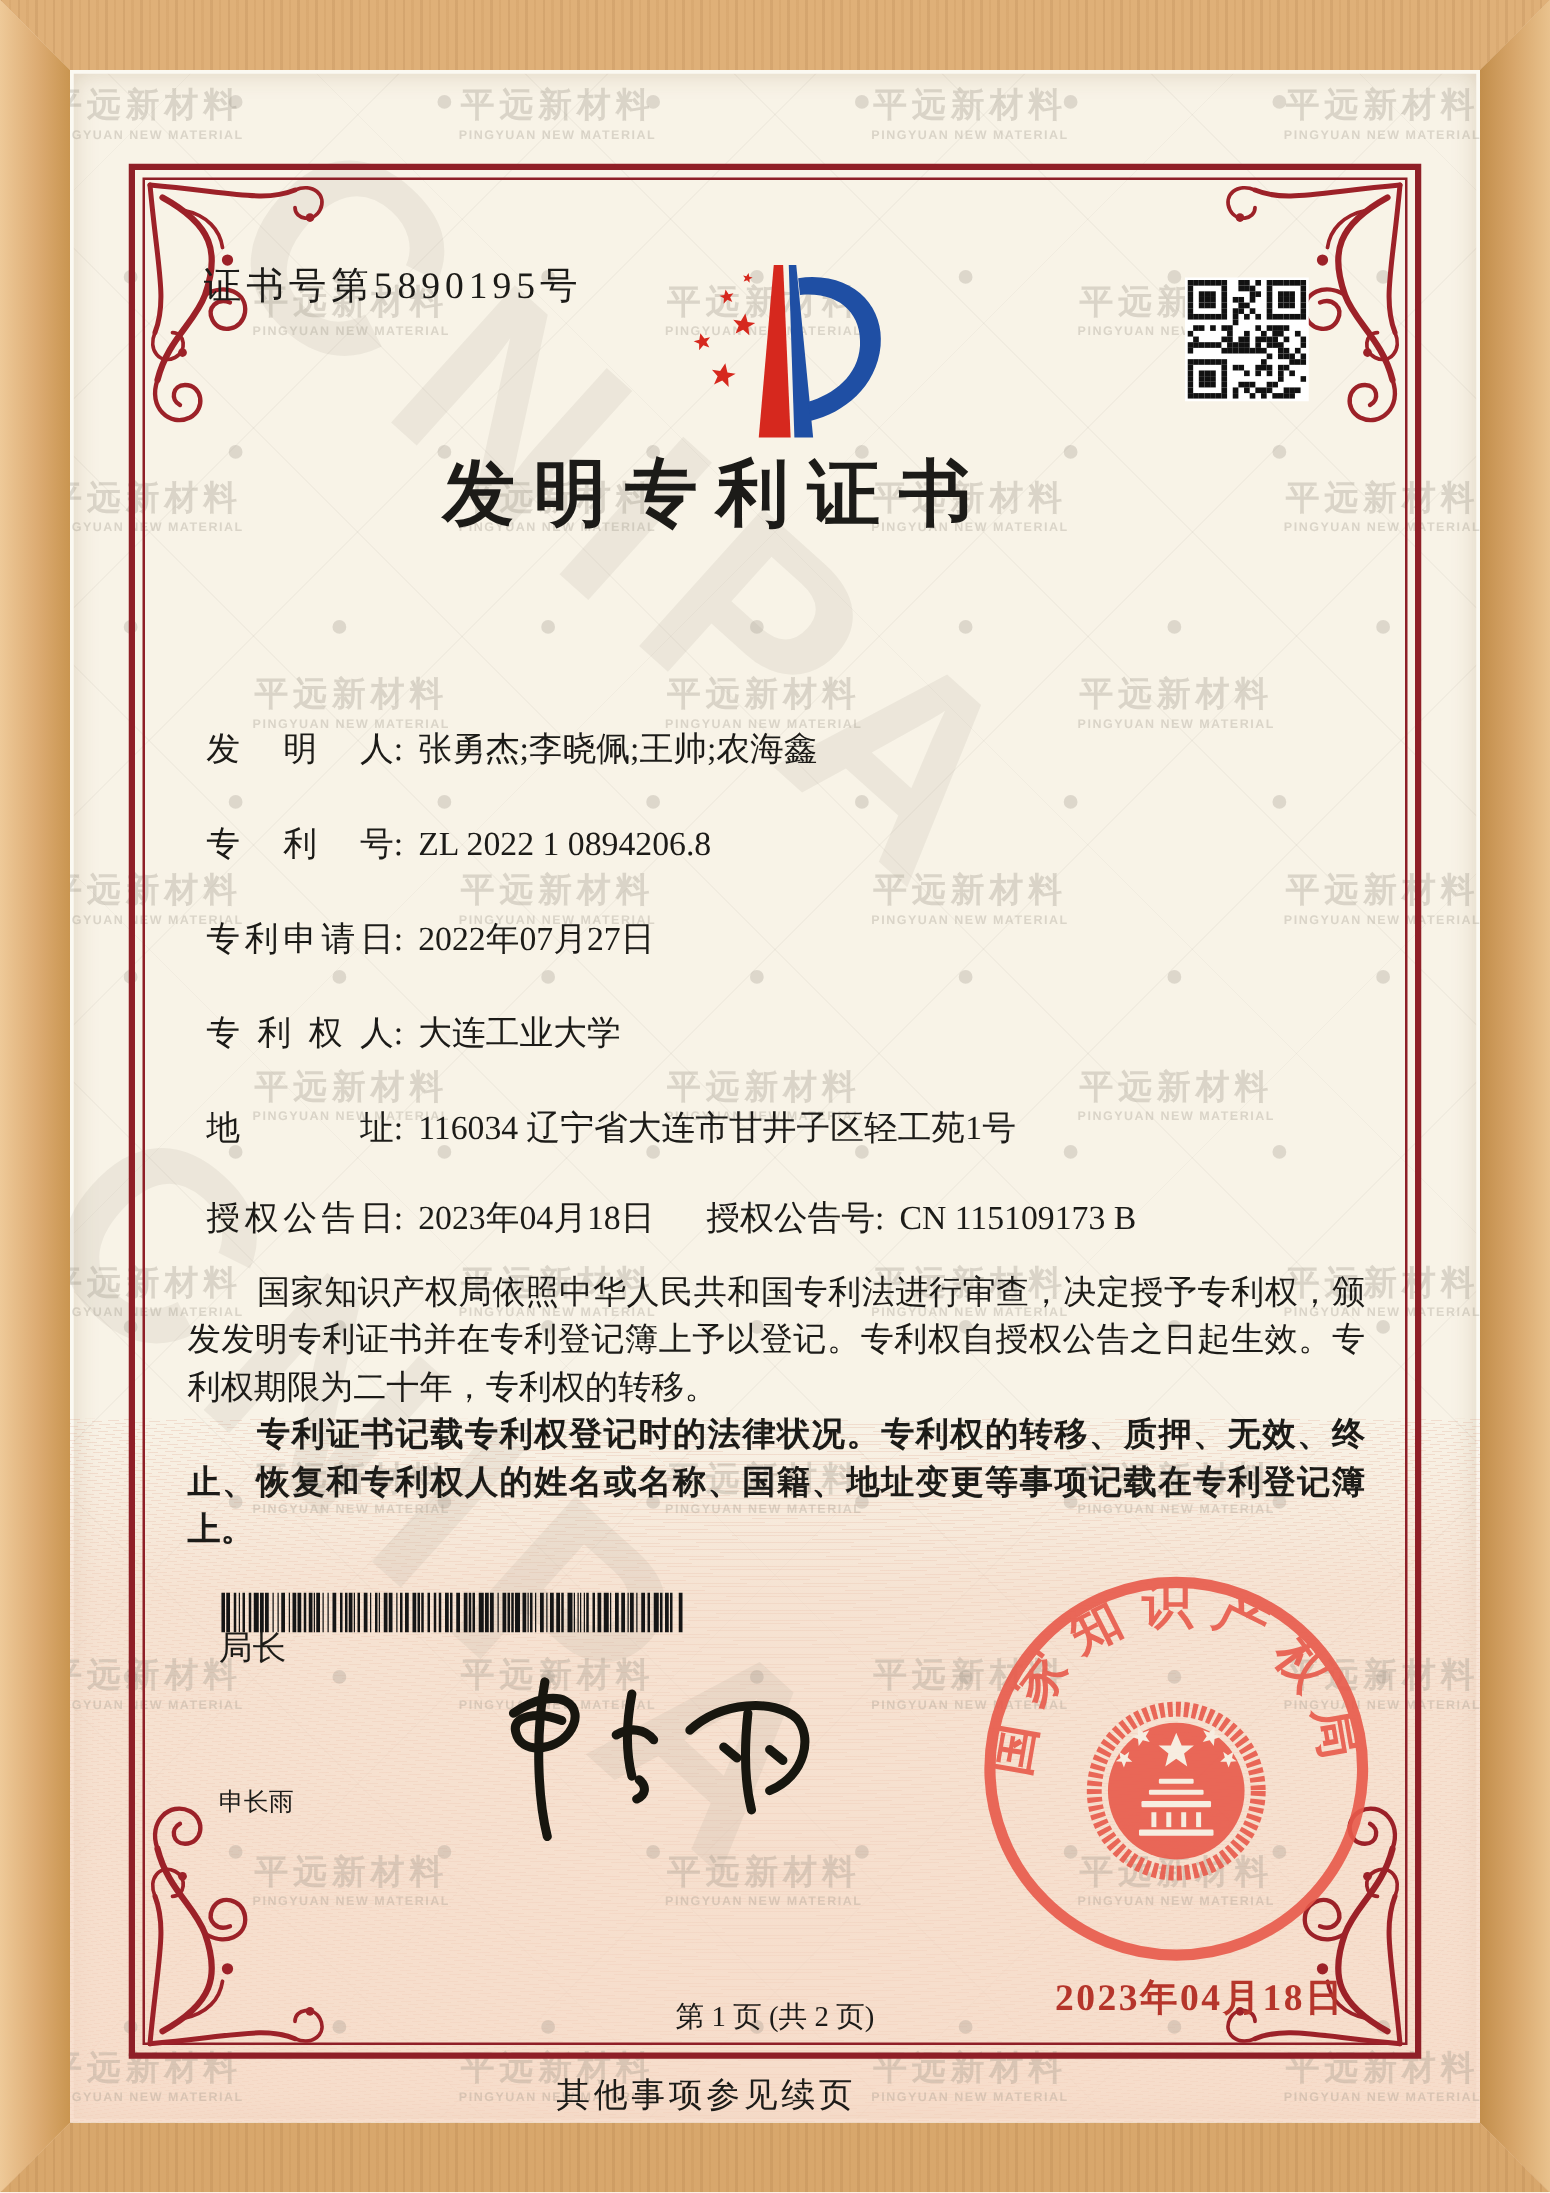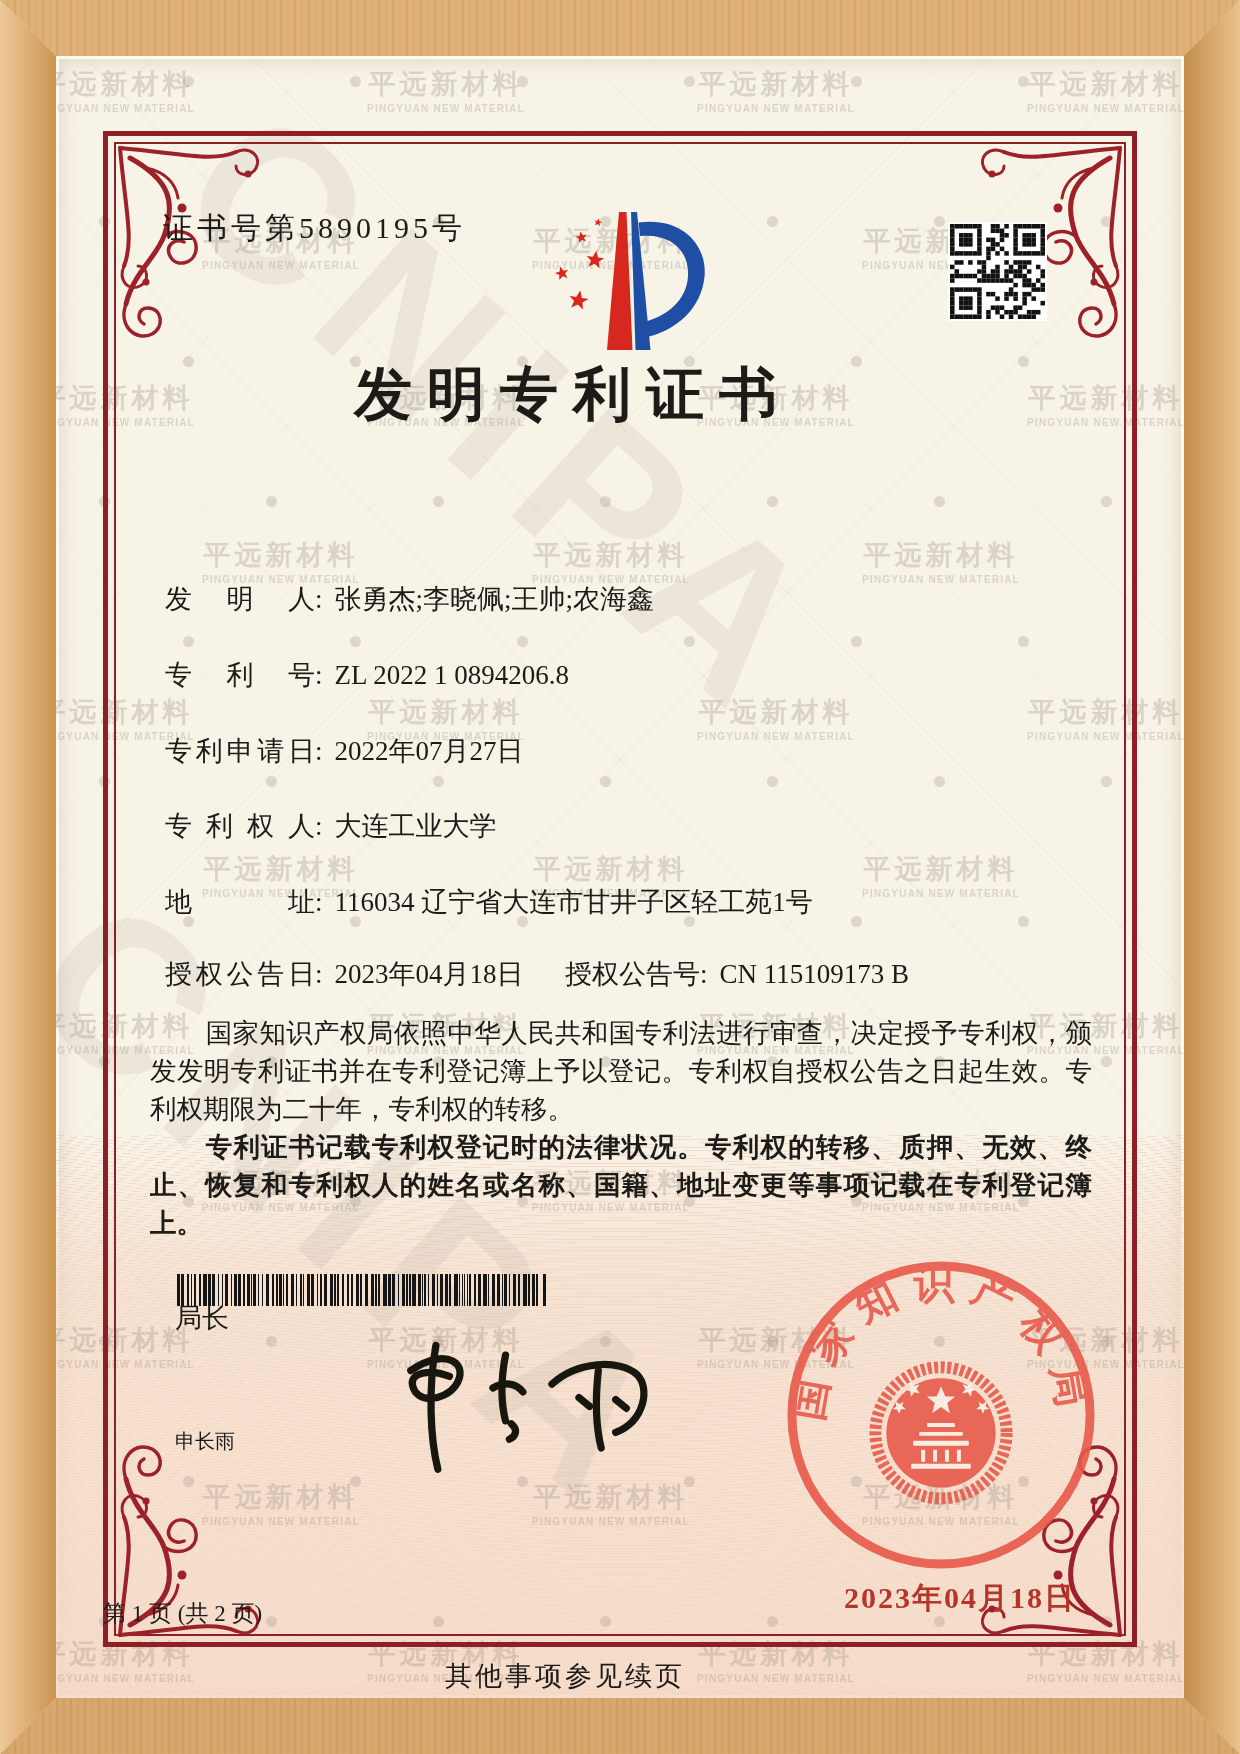--- a/index.html
+++ b/index.html
@@ -89,21 +89,21 @@
   .p2{top:1128px;font-weight:bold;}
   .barcode{position:absolute;left:177px;top:1274px;width:372px;height:32px;}
   .signer-title{position:absolute;left:175px;top:1300px;font-size:27px;font-weight:500;
     font-family:"Liberation Sans","DejaVu Sans",sans-serif;}
   .signer-name{position:absolute;left:175px;top:1428px;font-size:20px;font-weight:500;
     font-family:"Liberation Sans","DejaVu Sans",sans-serif;}
   .signature{position:absolute;left:358px;top:1330px;width:295px;height:145px;}
   .seal{position:absolute;left:782px;top:1256px;width:318px;height:318px;z-index:12;opacity:.9;}
   .seal-date{position:absolute;left:805px;top:1578px;width:310px;text-align:center;
     font-size:30px;font-weight:bold;color:#b5352b;letter-spacing:2px;z-index:12;}
-  .page-num{position:absolute;left:103px;width:1034px;top:1598px;text-align:left;font-size:23px;}
+  .page-num{position:absolute;left:103px;width:1034px;top:1598px;text-align:center;font-size:23px;}
   .cont-note{position:absolute;left:calc(50% - 55px);transform:translateX(-50%);top:1658px;
     font-size:27px;letter-spacing:3px;}
 </style>
 </head>
 <body>
 
 <div class="paper"></div>
 <div class="waves"></div>
 <div id="wm-layer">
     <div class="wm" style="left: -90px; top: 10px; width: 300px;">

